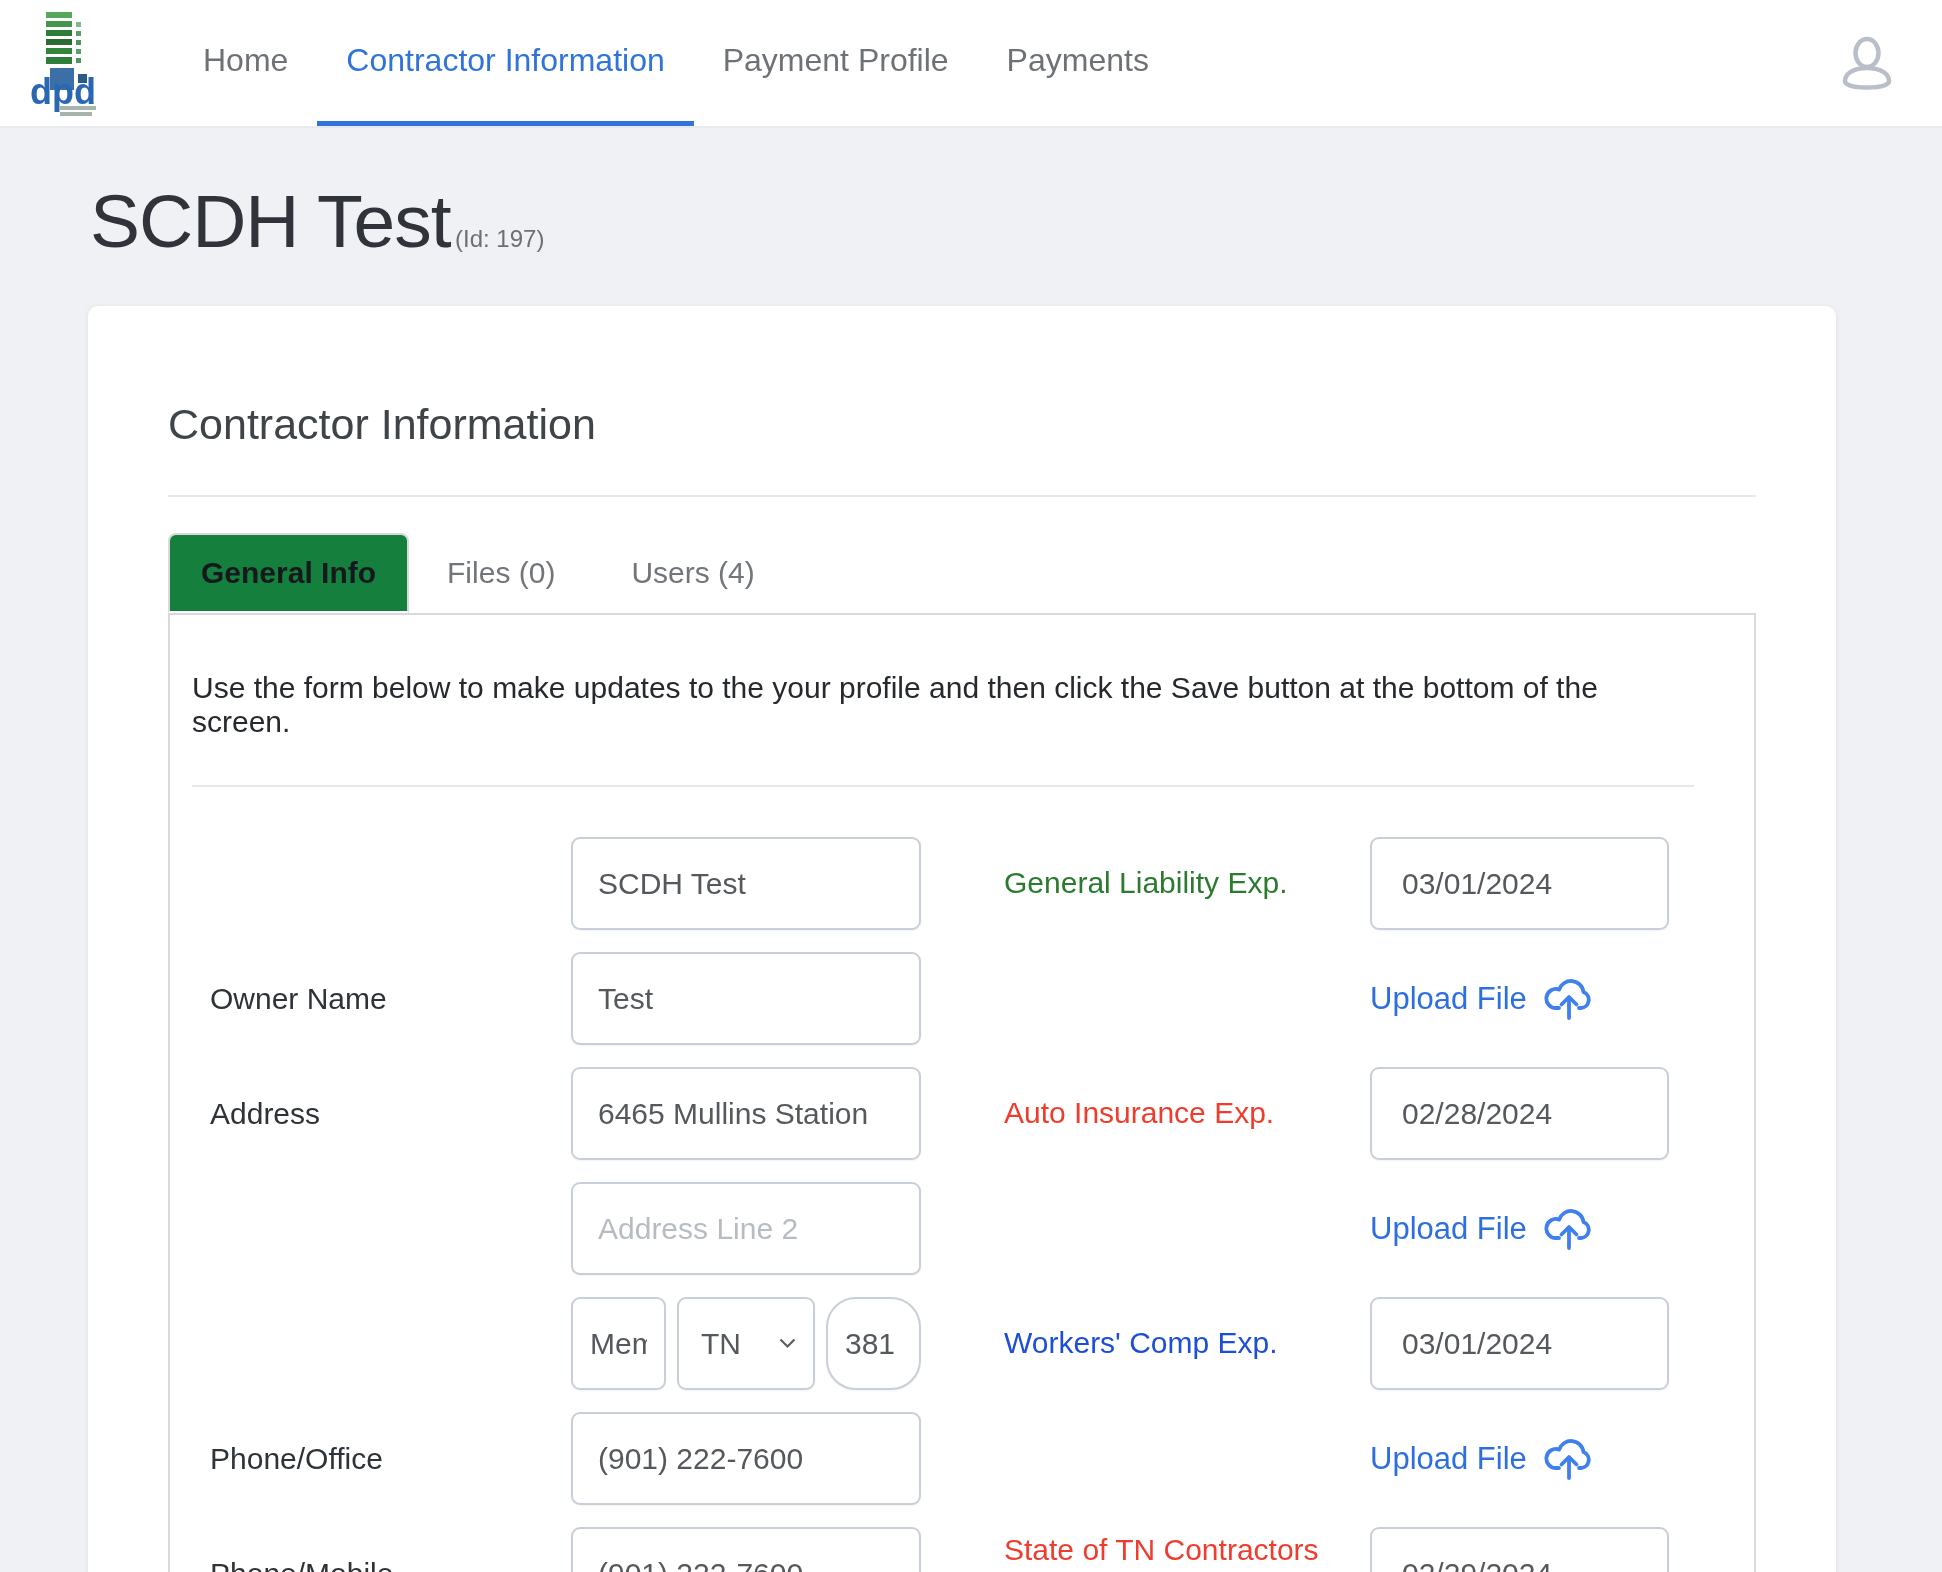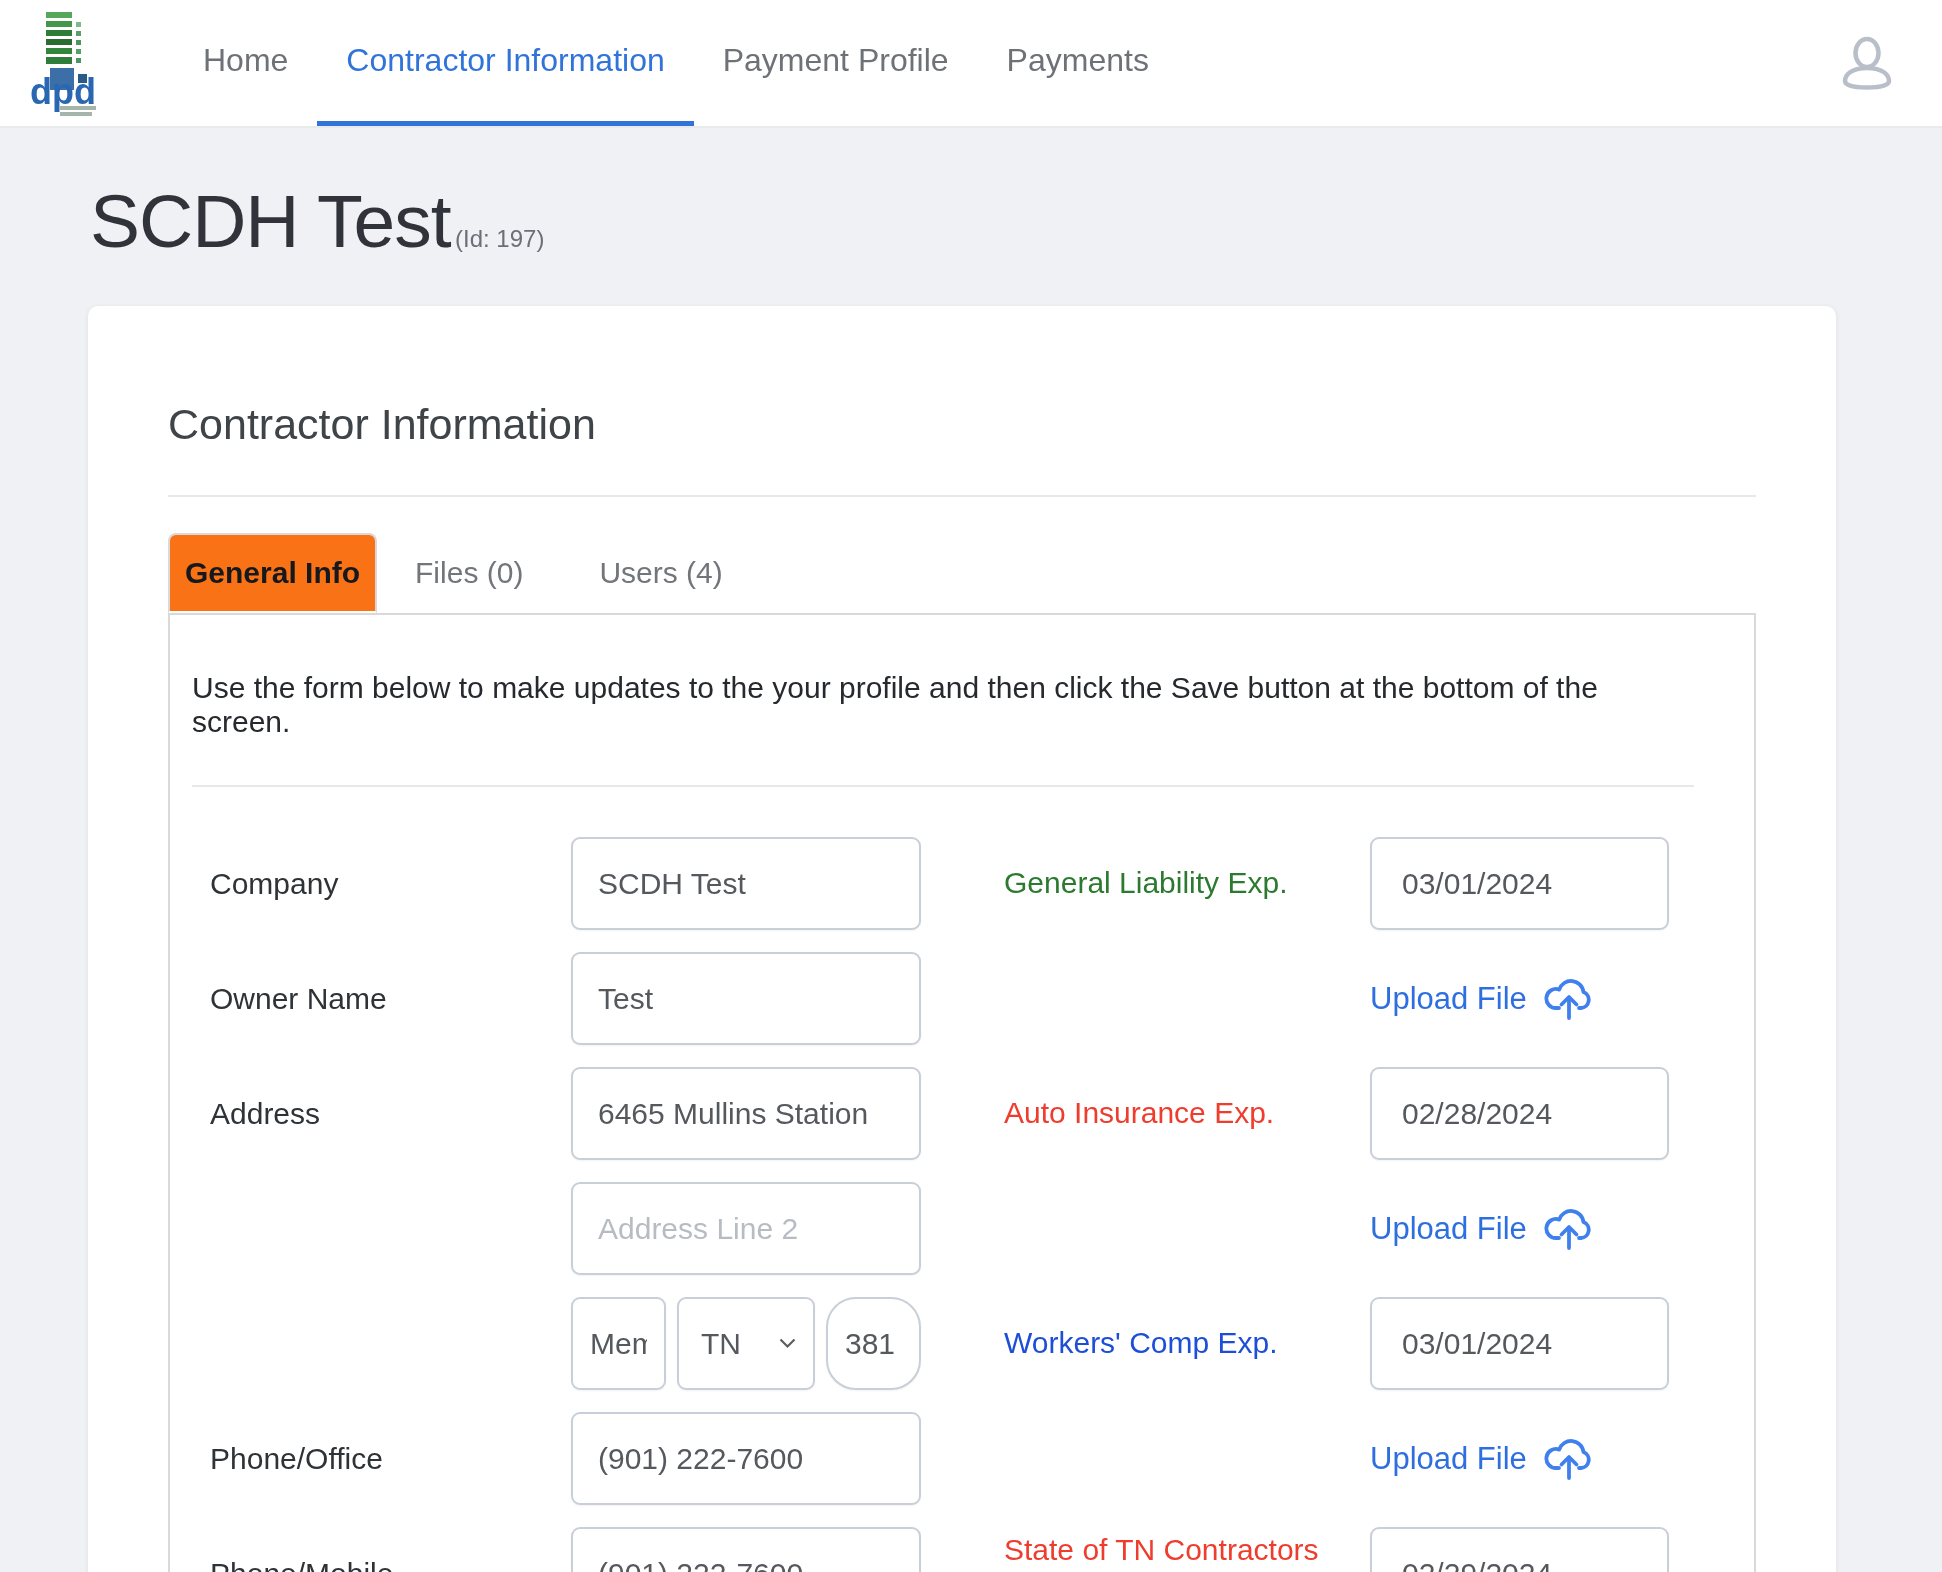--- a/index.html
+++ b/index.html
@@ -46,24 +46,24 @@
   .card-heading { font-size:43px; font-weight:300; color:#3f4449; }
   .rule { border:none; border-top:2px solid #e8e8e8; margin-top:46px; }
 
   
   .tabs { display:flex; margin-top:36px; position:relative; z-index:2; }
   .tab {
     height:80px; display:flex; align-items:center;
     padding:0 38px; font-size:30px; color:#72767b; cursor:pointer;
   }
   .tab.active {
-    background:#f97316;
+    background:#15803d;
     border:2px solid var(--panel_border,#d9d9d9); border-bottom:2px solid #fff;
     margin-bottom:-2px; border-radius:8px 8px 0 0;
-    font-weight:bold; color:#15181c; padding:0 15px;
+    font-weight:bold; color:#15181c; padding:0 31px;
   }
   .panel {
     border:2px solid var(--panel_border,#d9d9d9);
     padding:28px 60px 60px 20px; min-height:980px;
   }
   .instructions { margin:28px 0 0 2px; font-size:30px; font-weight:300; color:#26292d; }
   .panel .rule { margin:46px 0 0 2px; }
 
   
   .form {
@@ -151,21 +151,20 @@
     <div class="tab">Files (0)</div>
     <div class="tab">Users (4)</div>
   </div>
 
   <div class="panel">
     <p class="instructions">Use the form below to make updates to the your profile and then click the Save button at the bottom of the screen.</p>
     <hr class="rule">
 
     <div class="form">
 
-      <div class="lbl" style="grid-row:1">Company</div>
       <div class="fld" style="grid-row:1"><input type="text" value="SCDH Test" style=""></div>
       <div class="rlbl" style="grid-row: 1; color: rgb(44, 122, 47);">General Liability Exp.</div>
       <div class="rfld" style="grid-row:1"><input class="date-input" type="text" value="03/01/2024" style=""></div>
 
       <div class="lbl" style="grid-row:2">Owner Name</div>
       <div class="fld" style="grid-row:2"><input type="text" value="Test" style=""></div>
       <div class="rfld" style="grid-row:2">
         <a class="upload">
           <span class="upload-text">Upload File</span>
           <svg width="50" height="46" viewBox="0 0 50 46">

